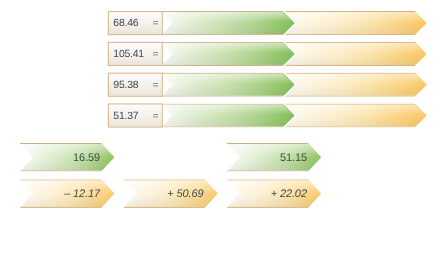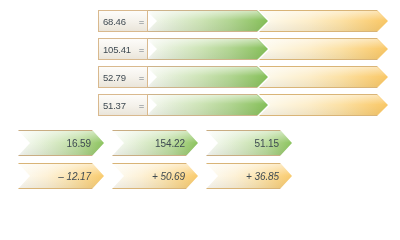--- a/index.html
+++ b/index.html
@@ -184,51 +184,48 @@
   <div class="eq-label">
     <span>105.41</span>
     <span class="eq-sign">=</span>
   </div>
   <div class="eq-green"></div>
   <div class="eq-orange"></div>
 </div>
 
 <div class="eqrow r2">
   <div class="eq-label">
-    <span>52.79</span>
+    <span>95.38</span>
     <span class="eq-sign">=</span>
   </div>
   <div class="eq-green"></div>
   <div class="eq-orange"></div>
 </div>
 
 <div class="eqrow r3">
   <div class="eq-label">
     <span>51.37</span>
     <span class="eq-sign">=</span>
   </div>
   <div class="eq-green"></div>
   <div class="eq-orange"></div>
 </div>
 
 <div class="bigrow row-green">
   <div class="bigchev green-chev col0">
     <span class="bc-txt">16.59</span>
   </div>
-  <div class="bigchev green-chev col1">
-    <span class="bc-txt">154.22</span>
-  </div>
   <div class="bigchev green-chev col2">
     <span class="bc-txt">51.15</span>
   </div>
 </div>
 
 <div class="bigrow row-orange">
   <div class="bigchev orange-chev col0">
     <span class="bc-txt">– 12.17</span>
   </div>
   <div class="bigchev orange-chev col1">
     <span class="bc-txt">+ 50.69</span>
   </div>
   <div class="bigchev orange-chev col2">
-    <span class="bc-txt">+ 36.85</span>
+    <span class="bc-txt">+ 22.02</span>
   </div>
 </div>
 
 </body></html>

